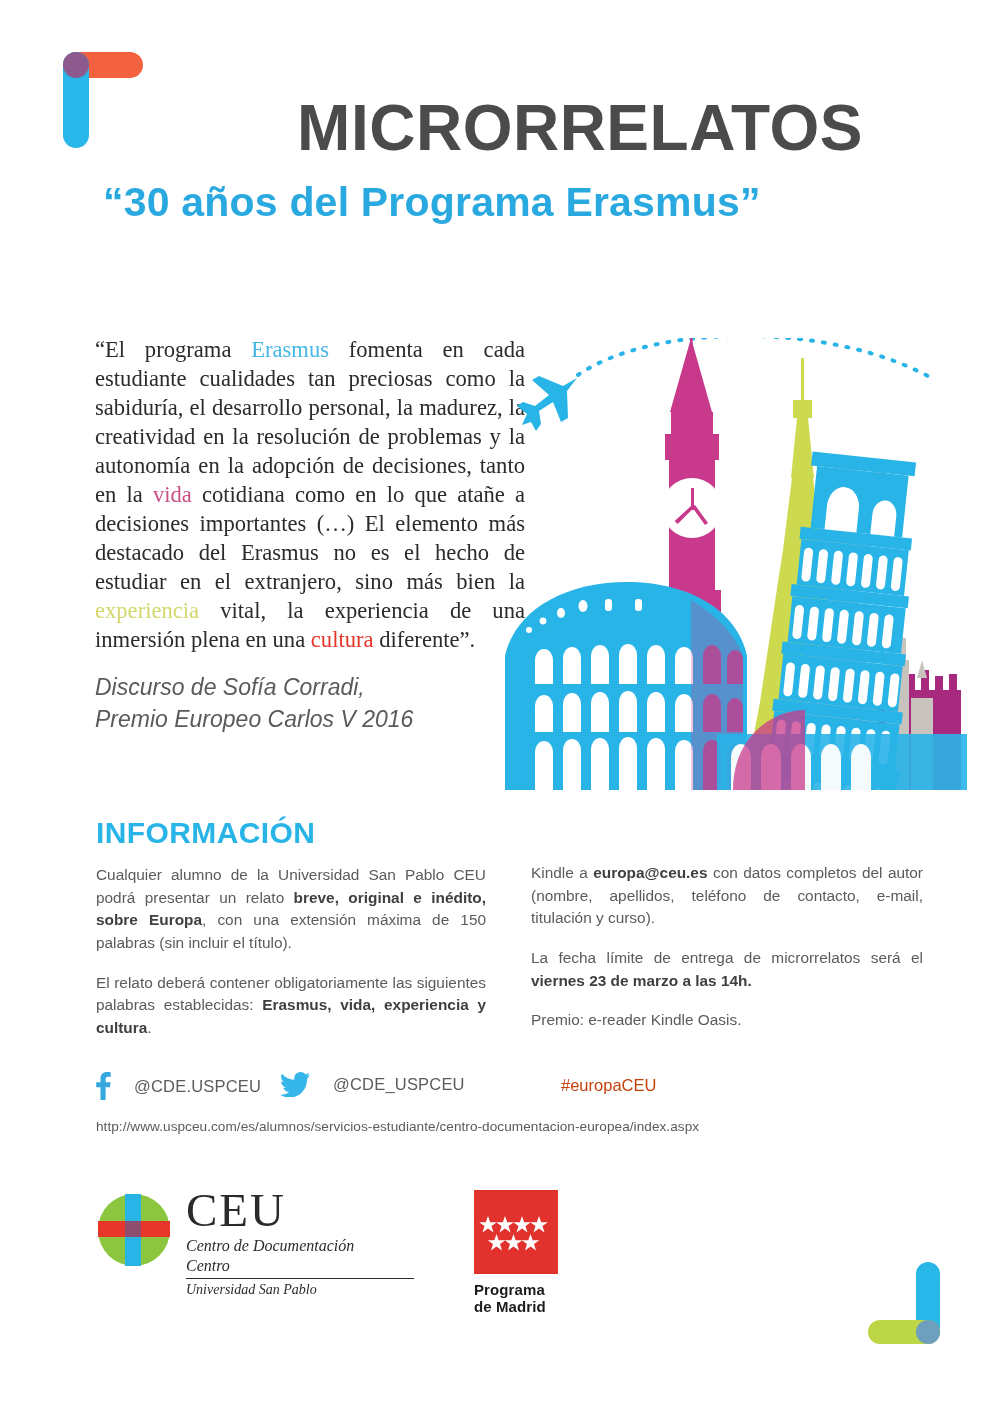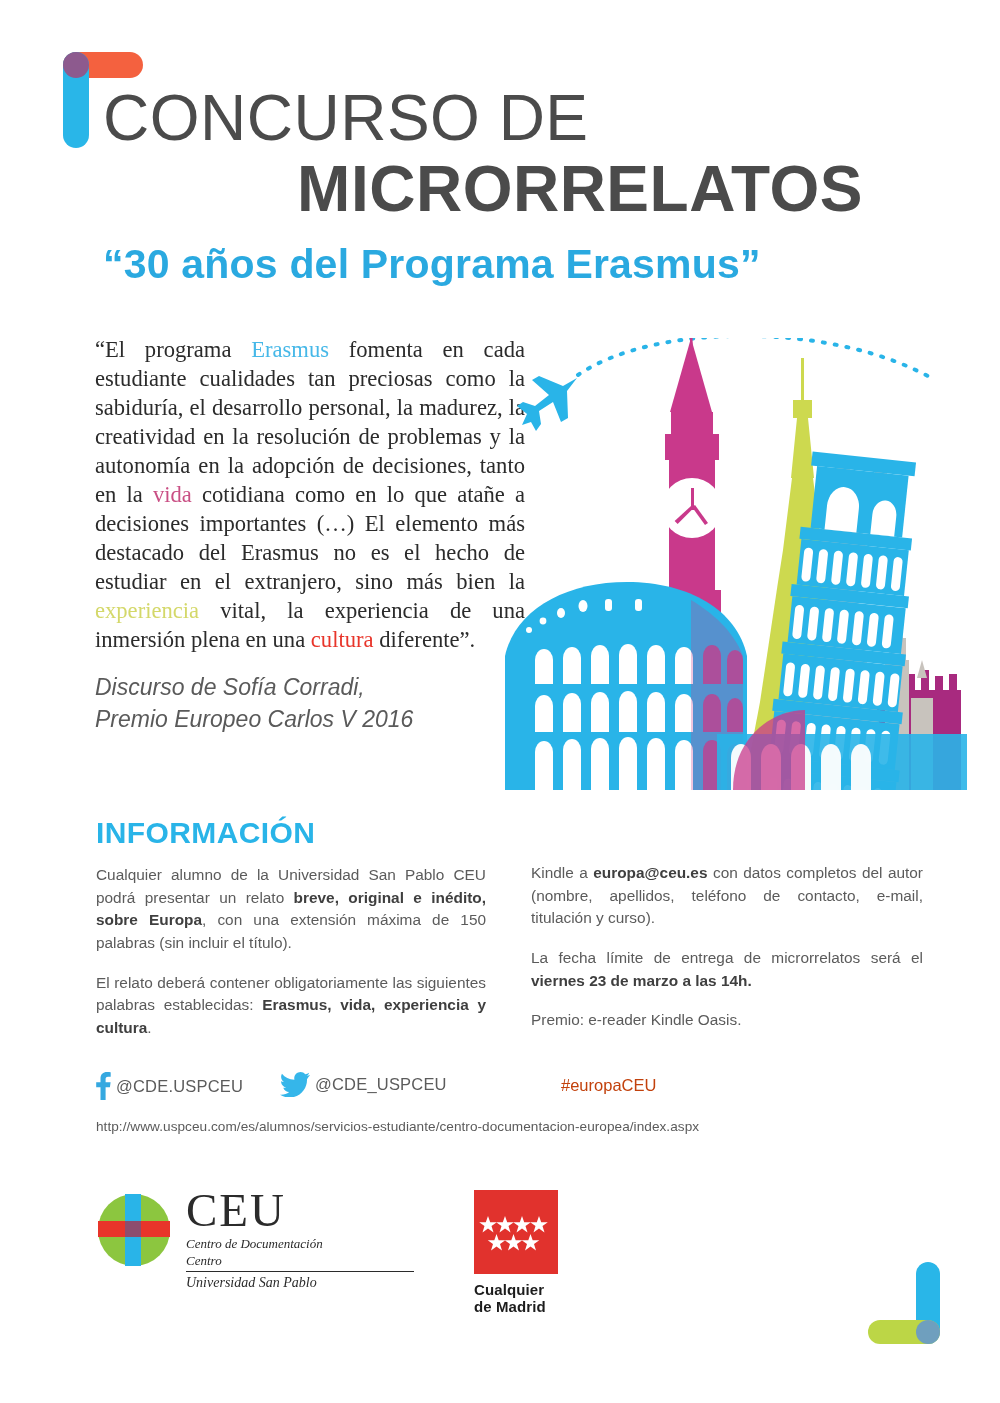--- a/index.html
+++ b/index.html
@@ -72,41 +72,41 @@
   .col-right{position:absolute;left:531px;top:862px;width:392px;}
   .p{
       font-size:15.4px;line-height:1.47;color:#5b5b5b;
       text-align:justify;text-justify:inter-word;margin:0 0 17px 0;
   }
   .p b{color:#3f3f3f;font-weight:700;}
   .p:last-child{margin-bottom:8px;}
 
   
   .social{position:absolute;left:96px;top:1070px;width:760px;height:34px;}
-  .soc-item{position:absolute;display:flex;align-items:center;gap:5px;text-align:center;}
+  .soc-item{position:absolute;display:flex;align-items:center;gap:23px;text-align:center;}
   .soc-item .lbl{font-size:16.5px;color:#5b5b5b;letter-spacing:0.2px;}
   .fb{left:0;top:2px;}
   .tw{left:184px;top:2px;}
   .hashtag{position:absolute;left:465px;top:6px;font-size:16.5px;color:#c2410c;}
   .url{
       position:absolute;left:96px;top:1119px;
       font-size:13.6px;color:#5b5b5b;letter-spacing:0.05px;
   }
 
   
   .logo-ceu{position:absolute;left:98px;top:1190px;width:320px;height:120px;}
   .ceu-mark{position:absolute;left:0;top:4px;width:72px;height:72px;}
   .ceu-text{position:absolute;left:88px;top:-4px;width:230px;}
   .ceu-big{
       font-family:"Liberation Serif", serif;font-size:47px;color:#2b2b2b;
       letter-spacing:2px;line-height:1.05;
   }
   .ceu-sub{
       font-family:"Liberation Serif", serif;font-style:italic;
-      font-size:13px;color:#2b2b2b;line-height:1.1;margin-top:2px;
+      font-size:16px;color:#2b2b2b;line-height:1.1;margin-top:2px;
   }
   .ceu-rule{border-top:1.2px solid #2b2b2b;margin-top:3px;width:228px;}
   .ceu-sub2{
       font-family:"Liberation Serif", serif;font-style:italic;
       font-size:14px;color:#2b2b2b;margin-top:3px;
   }
 
   .logo-madrid{position:absolute;left:474px;top:1190px;width:110px;height:120px;}
   .madrid-flag{width:84px;height:84px;background:#e1322d;position:relative;}
   .madrid-text{
@@ -119,21 +119,20 @@
 
 <div class="poster">
 
   <div class="corner-tl">
     <div class="bar-h"></div>
     <div class="bar-v"></div>
     <div class="knot"></div>
   </div>
 
   <div class="title-block">
-    <div class="title-line1">CONCURSO DE</div>
     <div class="title-line2">MICRORRELATOS</div>
     <div class="subtitle">“30 años del Programa Erasmus”</div>
   </div>
 
   <div class="quote-block">
     <p class="quote"><span>“El programa </span><span class="hl-erasmus">Erasmus</span><span> fomenta en cada estudiante cualidades tan preciosas como la sabiduría, el desarrollo personal, la madurez, la creatividad en la resolución de problemas y la autonomía en la adopción de decisiones, tanto en la </span><span class="hl-vida">vida</span><span> cotidiana como en lo que atañe a decisiones importantes (…) El elemento más destacado del  Erasmus no es el hecho de estudiar en el extranjero, sino más bien la </span><span class="hl-exp">experiencia</span><span> vital, la experiencia de una inmersión plena en una </span><span class="hl-cultura">cultura</span><span> diferente”.</span></p>
     <div class="credit">
       <div>Discurso de Sofía Corradi,</div>
       <div>Premio Europeo Carlos V 2016</div>
     </div>
@@ -401,21 +400,21 @@
           <path d="M31,26 l2.2,6.2 l6.6,0 l-5.3,3.9 l2,6.3 l-5.5,-3.9 l-5.5,3.9 l2,-6.3 l-5.3,-3.9 l6.6,0 z"></path>
           <path d="M48,26 l2.2,6.2 l6.6,0 l-5.3,3.9 l2,6.3 l-5.5,-3.9 l-5.5,3.9 l2,-6.3 l-5.3,-3.9 l6.6,0 z"></path>
           <path d="M65,26 l2.2,6.2 l6.6,0 l-5.3,3.9 l2,6.3 l-5.5,-3.9 l-5.5,3.9 l2,-6.3 l-5.3,-3.9 l6.6,0 z"></path>
           <path d="M22.5,44 l2.2,6.2 l6.6,0 l-5.3,3.9 l2,6.3 l-5.5,-3.9 l-5.5,3.9 l2,-6.3 l-5.3,-3.9 l6.6,0 z"></path>
           <path d="M39.5,44 l2.2,6.2 l6.6,0 l-5.3,3.9 l2,6.3 l-5.5,-3.9 l-5.5,3.9 l2,-6.3 l-5.3,-3.9 l6.6,0 z"></path>
           <path d="M56.5,44 l2.2,6.2 l6.6,0 l-5.3,3.9 l2,6.3 l-5.5,-3.9 l-5.5,3.9 l2,-6.3 l-5.3,-3.9 l6.6,0 z"></path>
         </g>
       </svg>
     </div>
     <div class="madrid-text">
-      <div>Cualquier</div>
+      <div>Programa</div>
       <div>de Madrid</div>
     </div>
   </div>
 
   <div class="corner-br">
     <div class="bar-v"></div>
     <div class="bar-h"></div>
     <div class="knot"></div>
   </div>
 

